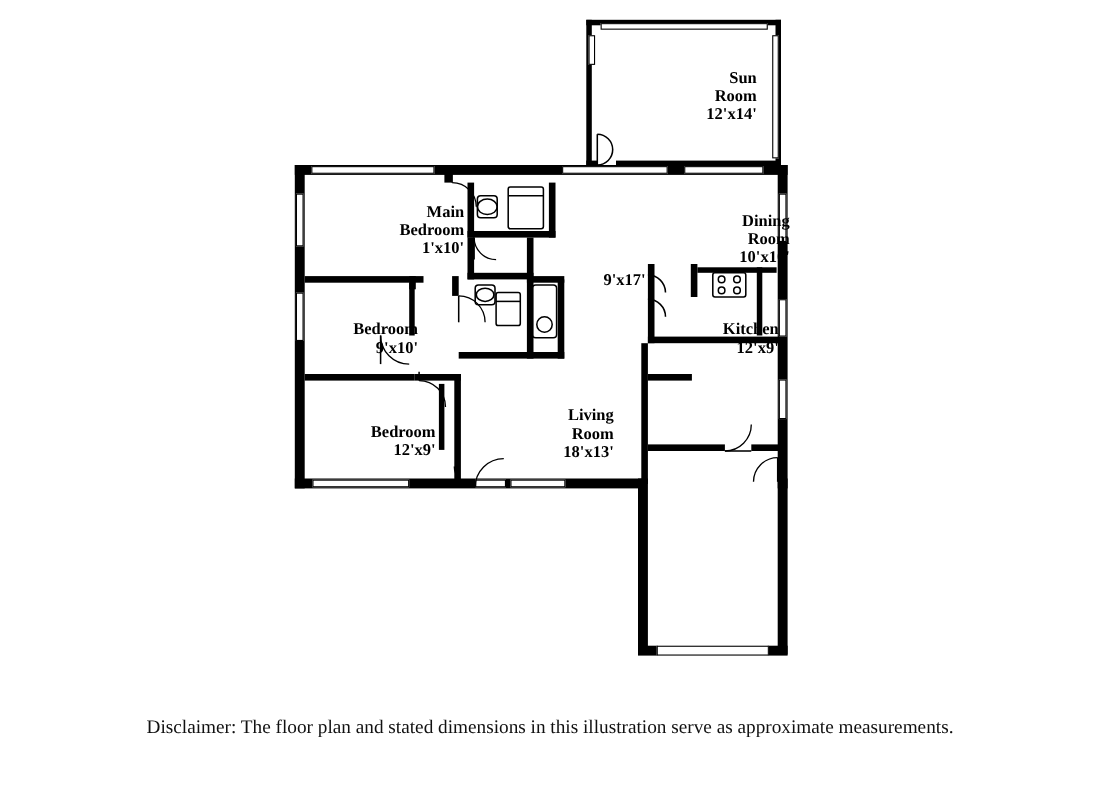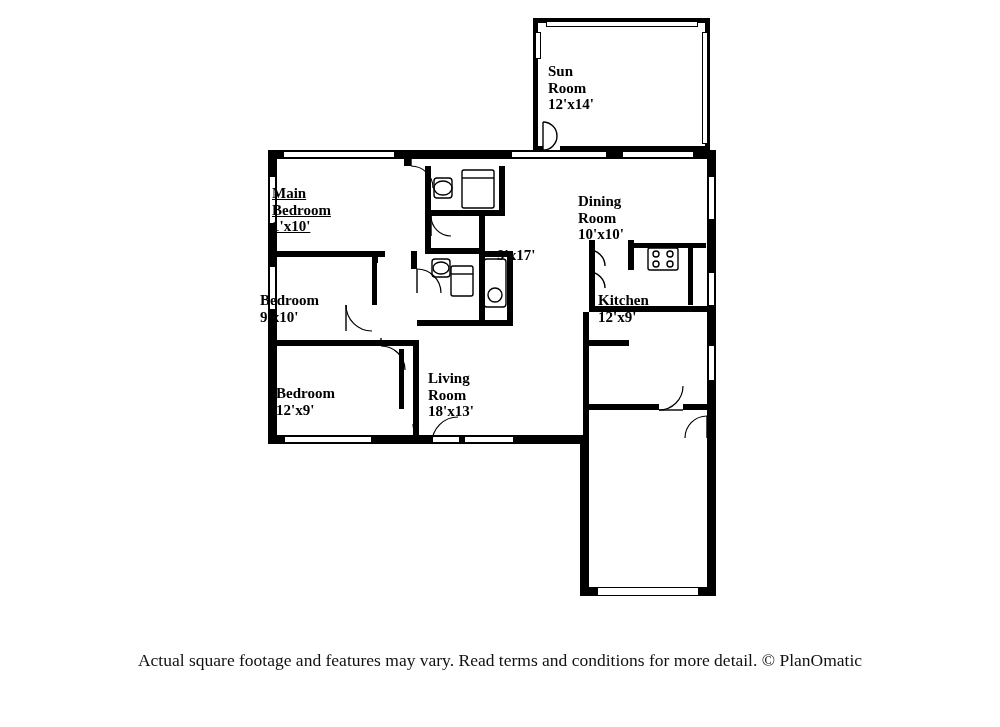--- a/index.html
+++ b/index.html
@@ -31,21 +31,21 @@
     background: #000000;
   }
   .win {
     position: absolute;
     background: #ffffff;
     border: 1px solid #000000;
     box-sizing: border-box;
   }
   .label {
     position: absolute;
-    text-align: left;
+    text-align: right;
     font-weight: bold;
     font-family: "Liberation Serif", serif;
     line-height: 1.12;
     white-space: pre-line;
     color: #000;
   }
   .label .dim {
     display: block;
     font-weight: bold;
   }
@@ -191,21 +191,21 @@
       <path d="M 432 443 A 26 26 0 0 1 458 417" stroke-width="1.2"></path>
     </g>
   </svg>
 
   <div class="label" style="left:548px; top:46px; width:140px; font-size:15px;">
     <span>Sun
 Room</span>
     <span class="dim">12'x14'</span>
   </div>
 
-  <div class="label" style="left:272px; top:168px; width:150px; font-size:15px;text-decoration:underline;">
+  <div class="label" style="left:272px; top:168px; width:150px; font-size:15px;">
     <span>Main
 Bedroom</span>
     <span class="dim">1'x10'</span>
   </div>
 
 
   <div class="label" style="left:578px; top:176px; width:140px; font-size:15px;">
     <span>Dining
 Room</span>
     <span class="dim">10'x10'</span>
@@ -234,14 +234,14 @@
     <span>Living
 Room</span>
     <span class="dim">18'x13'</span>
   </div>
 
 
 
 </div>
 
 <div class="disclaimer">
-  <div>Actual square footage and features may vary. Read terms and conditions for more detail. © PlanOmatic</div>
+  <div>Disclaimer: The floor plan and stated dimensions in this illustration serve as approximate measurements.</div>
 </div>
 
 </body></html>

